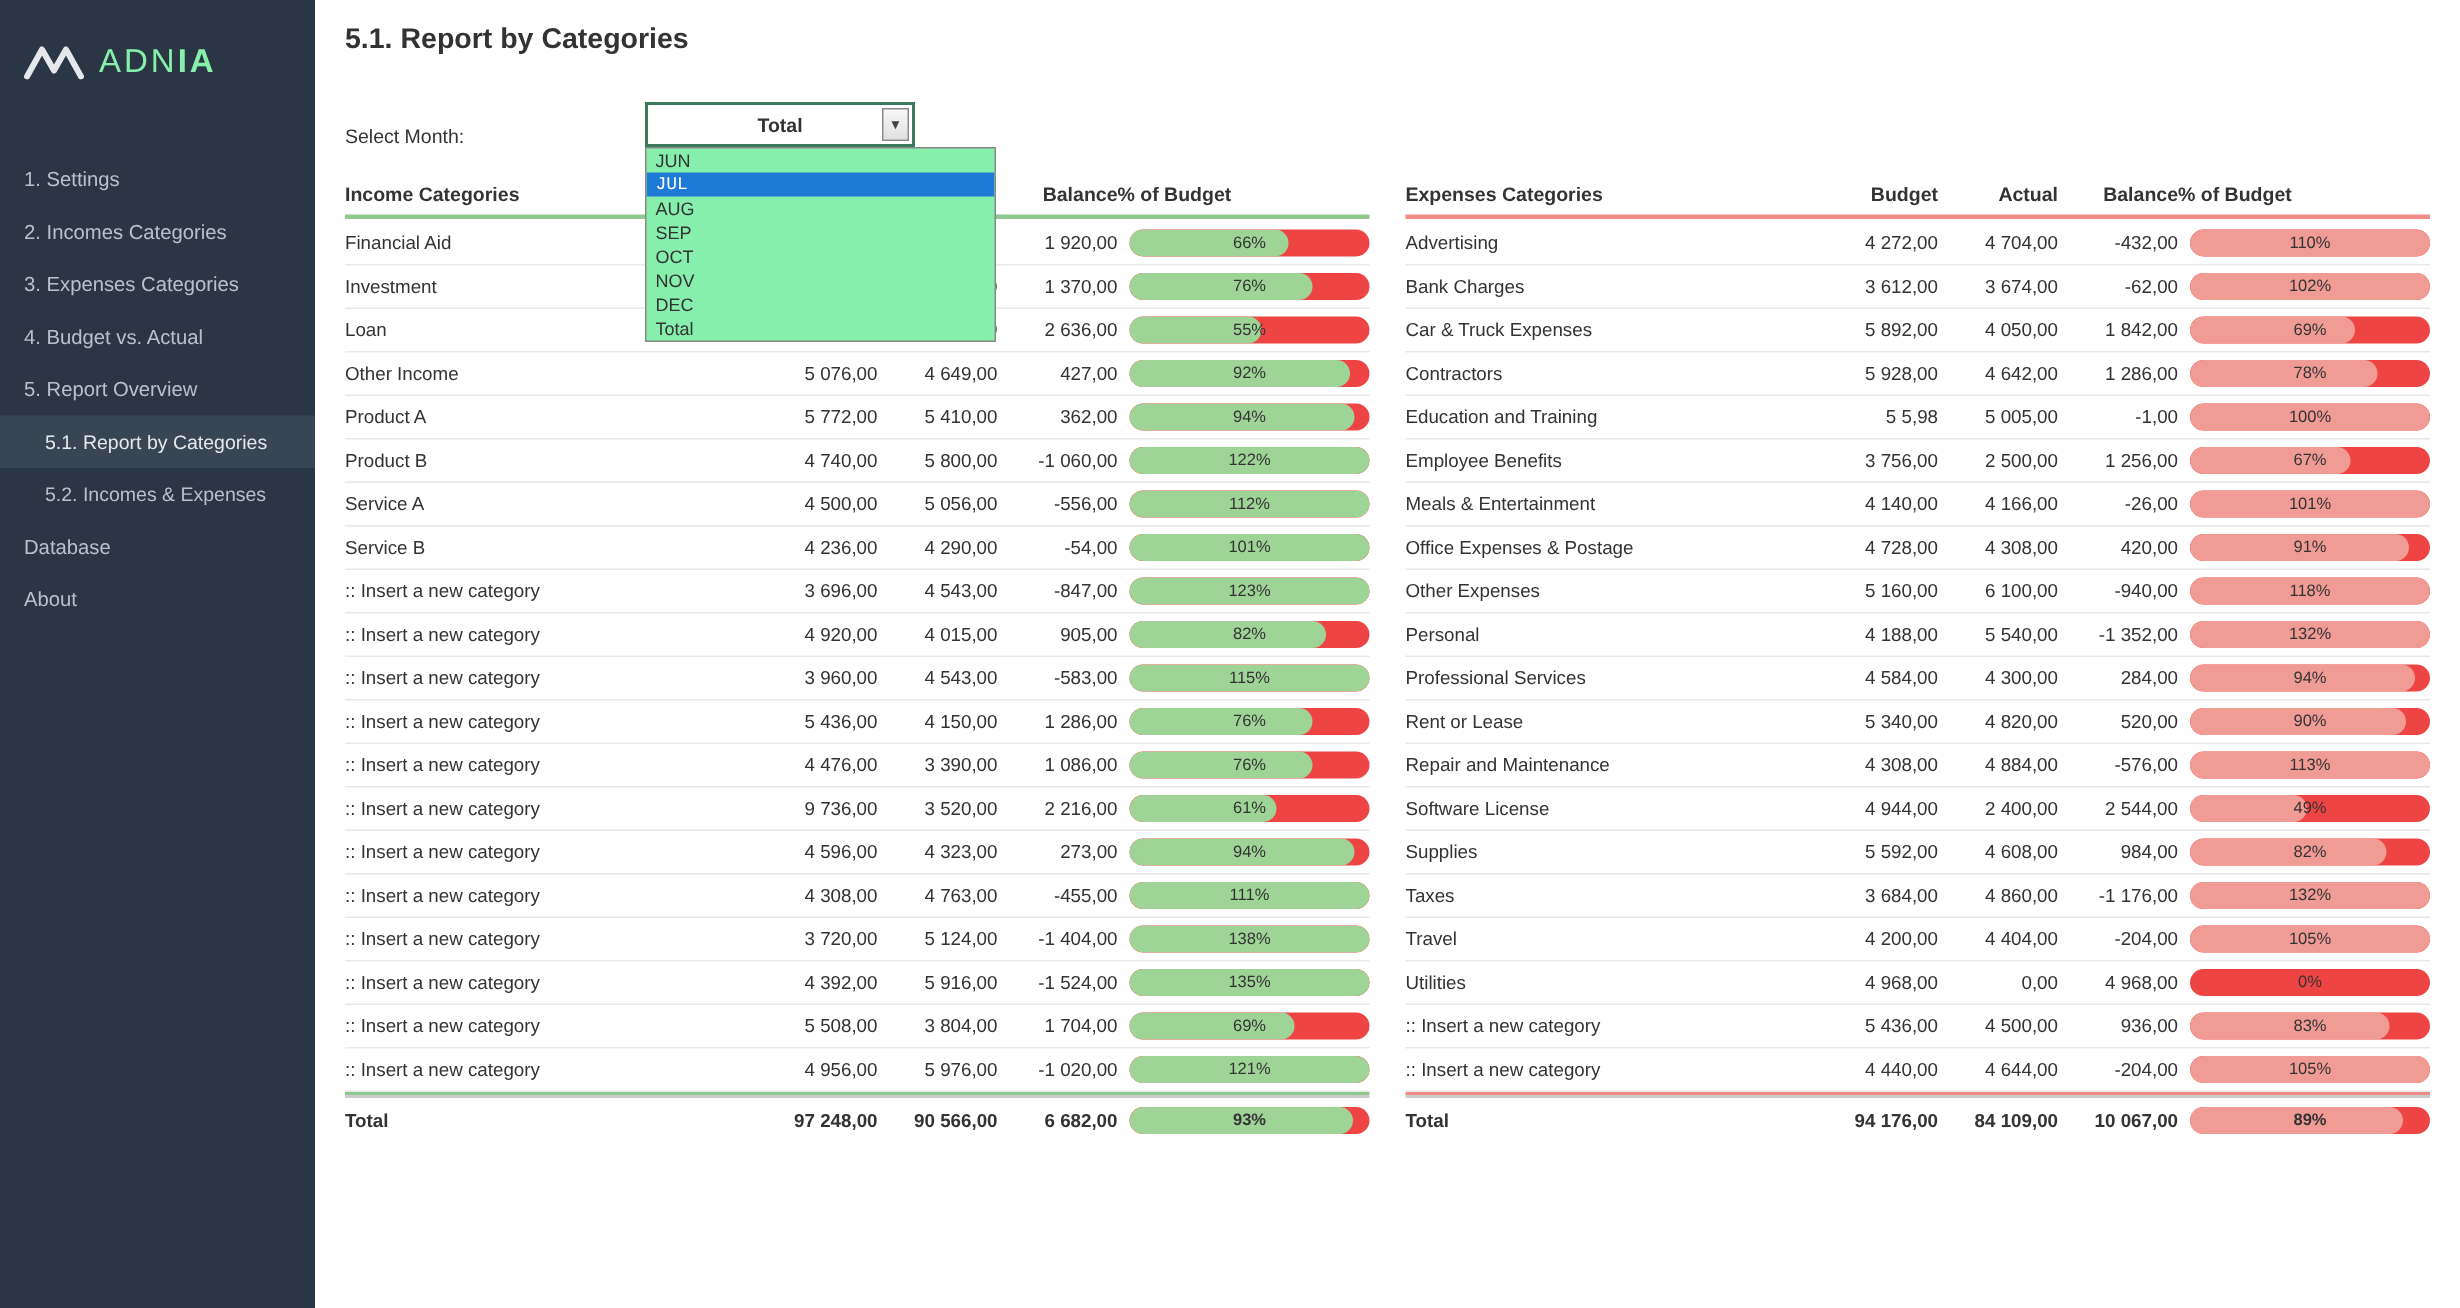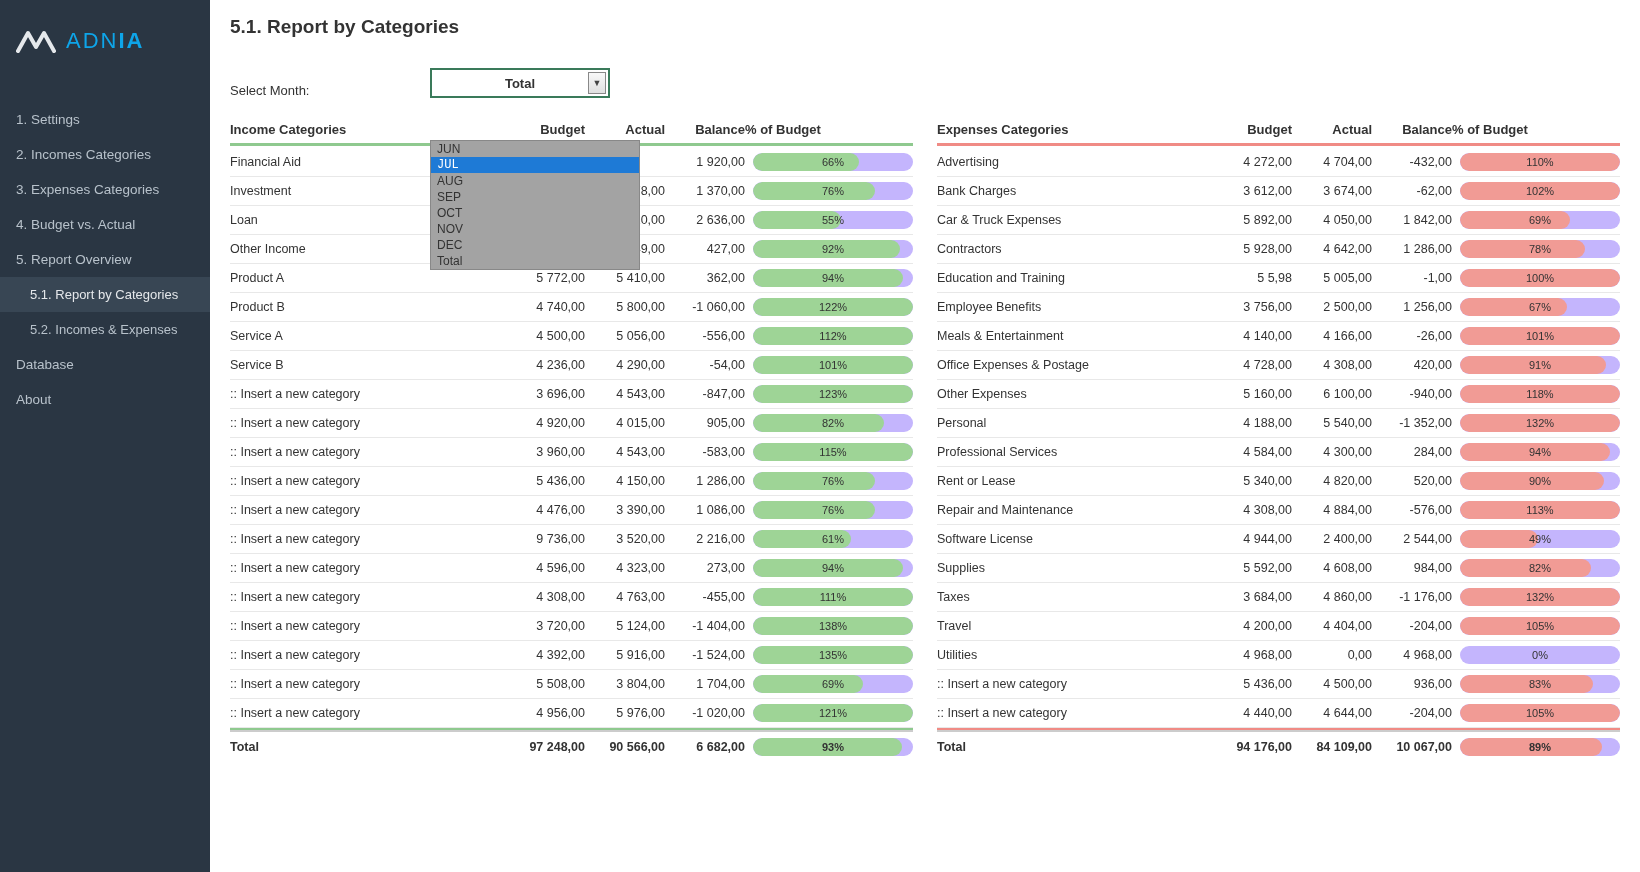--- a/index.html
+++ b/index.html
@@ -1,49 +1,49 @@
 <!DOCTYPE html>
 <html><head>
 <meta charset="utf-8">
 <style>
 * { margin: 0; padding: 0; box-sizing: border-box; }
 body { font-family: 'Segoe UI', Arial, sans-serif; font-size: 13px; background: #fff; color: #333; display: flex; width: 1640px; height: 872px; overflow: hidden; }
 .sidebar { width: 210px; background: #2a3643; color: #b8c2cb; display: flex; flex-direction: column; flex-shrink: 0; }
 .logo-area { padding: 28px 16px; display: flex; align-items: center; gap: 10px; }
 .logo-mark { width: 40px; height: 24px; }
-.logo-text { font-size: 22px; font-weight: 300; letter-spacing: 2px; color: #0ea5e9; }
+.logo-text { font-size: 22px; font-weight: 300; letter-spacing: 2px; color: #86efac; }
 .logo-text b { font-weight: 700; }
 .nav-list { list-style: none; margin-top: 20px; }
 .nav-item { padding: 10px 16px; font-size: 13.5px; cursor: pointer; }
 .nav-item.sub { padding-left: 30px; font-size: 13px; }
 .nav-item.active { background: #384654; color: #e5e8eb; }
 .main { flex: 1; padding: 16px 20px 0 20px; overflow: hidden; }
 .page-title { font-size: 19px; font-weight: 700; color: #333; margin-bottom: 30px; }
 .month-row { display: flex; align-items: flex-end; margin-bottom: 24px; position: relative; }
 .month-label { width: 200px; padding-top: 6px; font-size: 13px; }
 .month-select-wrap { position: relative; }
 .month-select { width: 180px; height: 30px; border: 2px solid #3a7a5a; background: #fff; display: flex; align-items: center; justify-content: center; font-weight: 700; font-size: 13px; position: relative; cursor: pointer; }
 .dd-btn { position: absolute; right: 2px; top: 2px; bottom: 2px; width: 18px; border: 1px solid #888; background: linear-gradient(#f8f8f8,#e0e0e0); display: flex; align-items: center; justify-content: center; font-size: 9px; color: #444; }
-.dd-list { position: absolute; top: 30px; left: 0; width: 210px; border: 1px solid #888; background: #a3a3a3; z-index: 10; max-height: 130px; overflow-y: scroll; margin-top: 42px; }
+.dd-list { position: absolute; top: 30px; left: 0; width: 234px; border: 1px solid #888; background: #86efac; z-index: 10; max-height: 130px; overflow-y: scroll; }
 .dd-item { padding: 0 6px; font-size: 12px; line-height: 16px; cursor: pointer; }
 .dd-item.hl { background: #1e7ad6; color: #fff; font-family: Liberation Mono, monospace; }
 .tables { display: flex; gap: 24px; }
 .tbl { flex: 1; }
 .thead { display: flex; font-weight: 700; font-size: 13px; padding-bottom: 6px; }
 .thead .c-name { flex: 1.2; }
 .thead .c-num { width: 80px; text-align: right; }
 .thead .c-bar { width: 168px; text-align: left; }
 .hr-green { height: 3px; background: #8fc98f; margin-bottom: 2px; }
 .hr-red { height: 3px; background: #f08b85; margin-bottom: 2px; }
 .row { display: flex; align-items: center; height: 29px; border-bottom: 1px solid #e8e8e8; font-size: 12.5px; }
 .row .c-name { flex: 1.2; white-space: nowrap; }
 .row .c-num { width: 80px; text-align: right; }
 .row .c-bar { width: 168px; padding-left: 8px; }
 .row.total { font-weight: 700; border-top: 2px solid #ccc; border-bottom: none; height: 32px; }
-.bar-bg { height: 18px; background: #c4b5fd; border-radius: 9px; position: relative; overflow: hidden; text-align: right; }
+.bar-bg { height: 18px; background: #ef4444; border-radius: 9px; position: relative; overflow: hidden; text-align: right; }
 .bar-fill { height: 100%; border-radius: 9px; }
 .bar-fill.green { background: #9ed496; }
 .bar-fill.red { background: #f19b95; }
 .bar-lbl { position: absolute; inset: 0; display: flex; align-items: center; justify-content: center; font-size: 11px; color: #333; }
 .hr-green-thin { height: 2px; background: #8fc98f; }
 .hr-red-thin { height: 2px; background: #f08b85; }
 </style>
 </head>
 <body>
 

